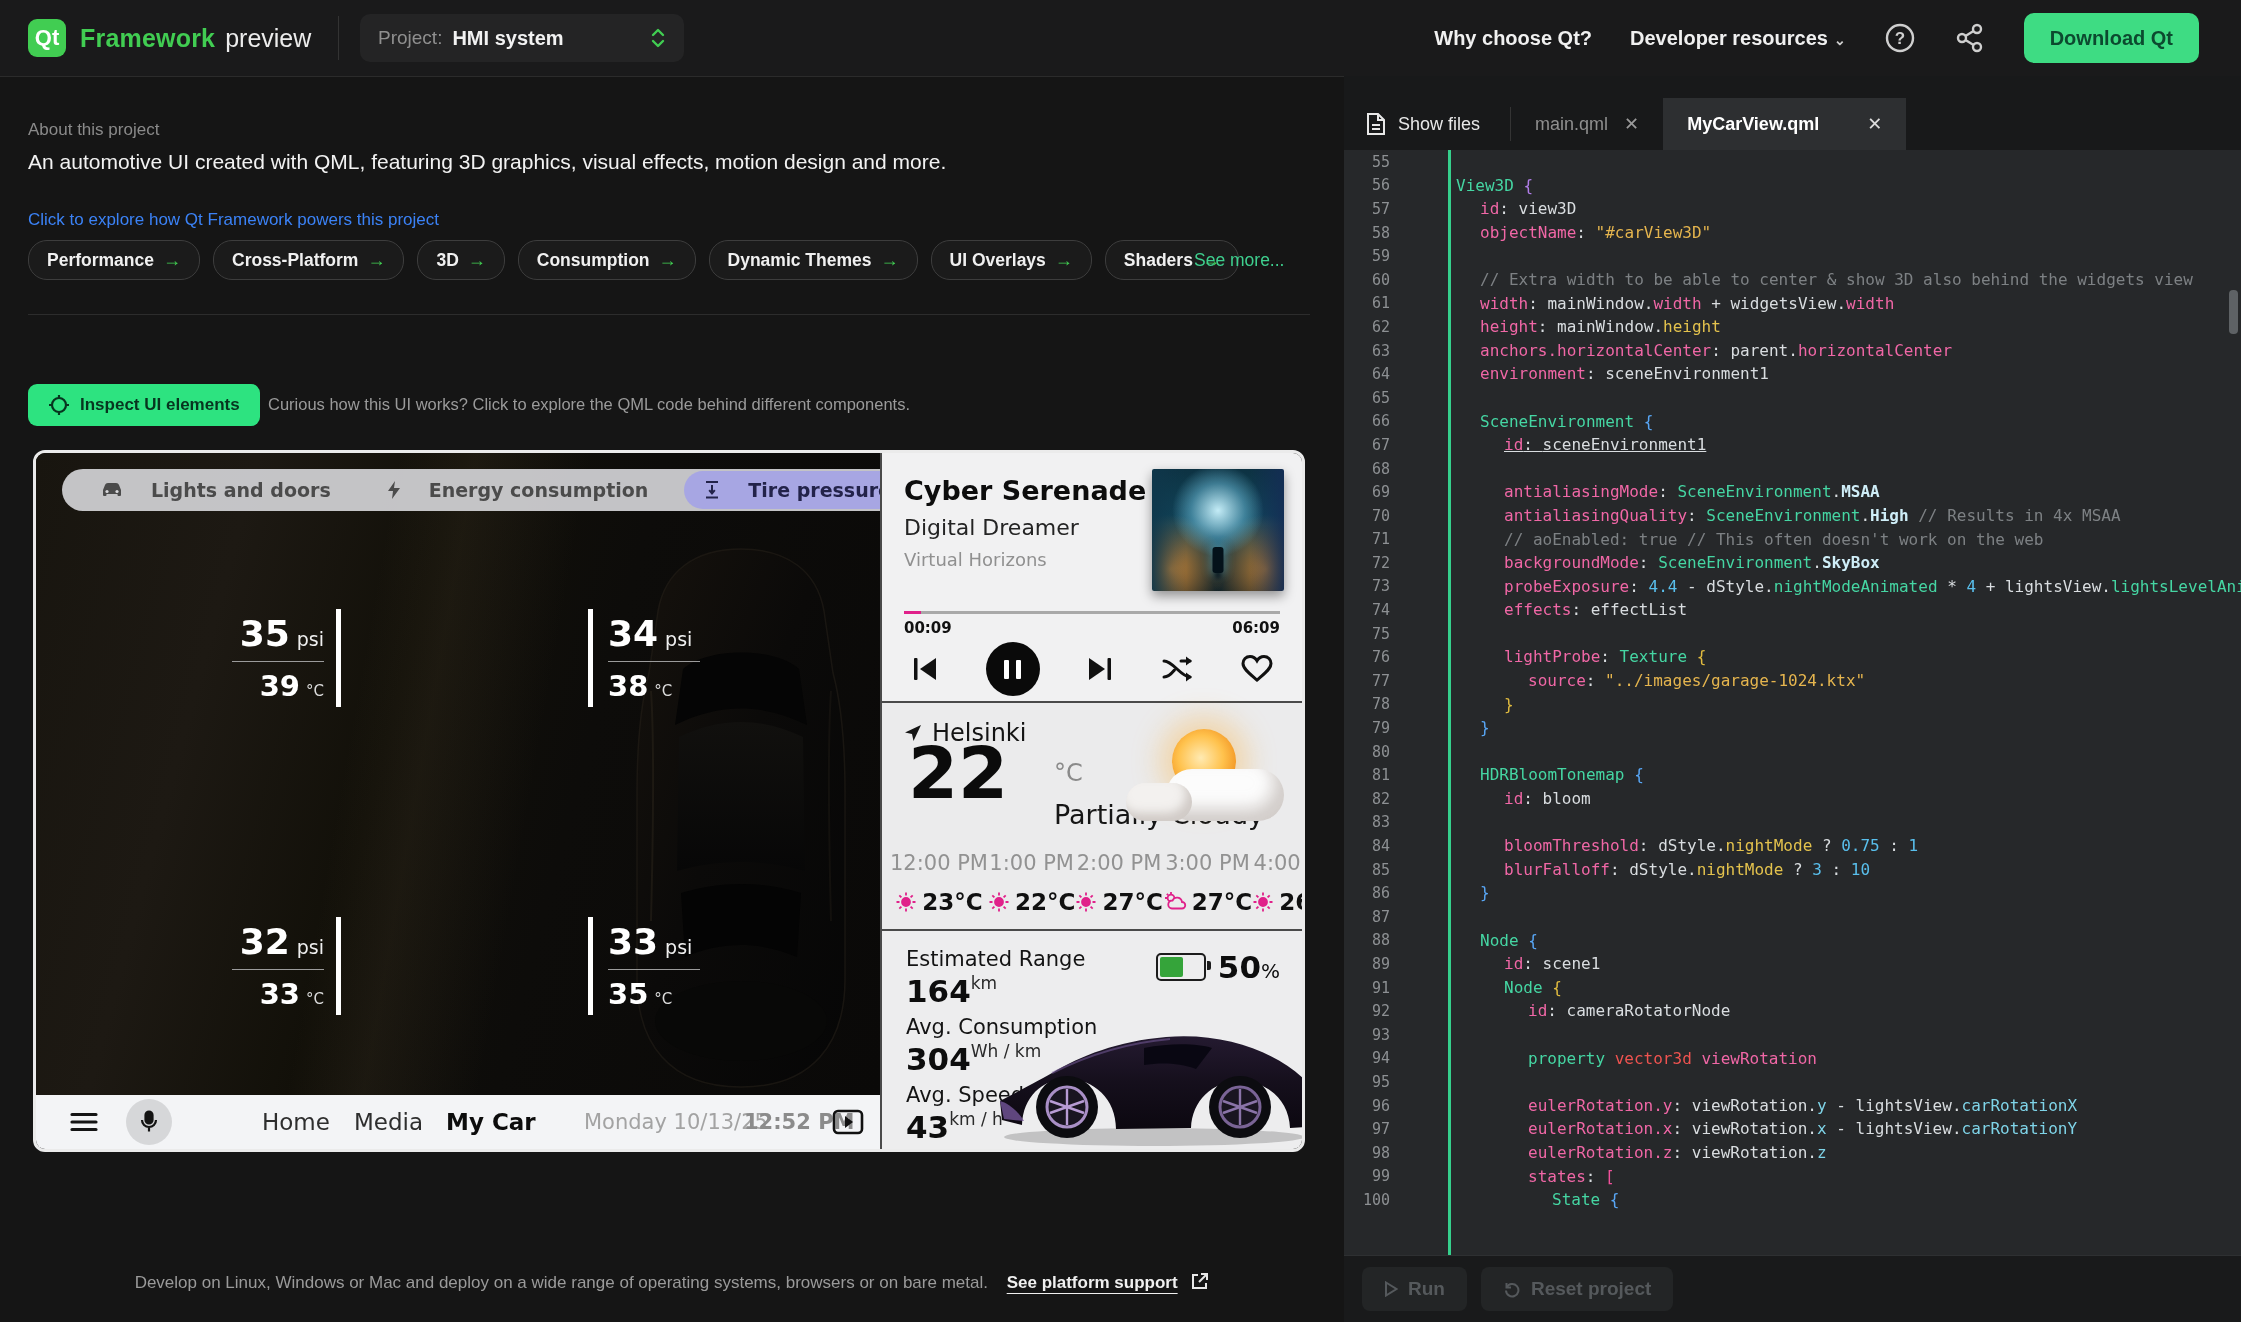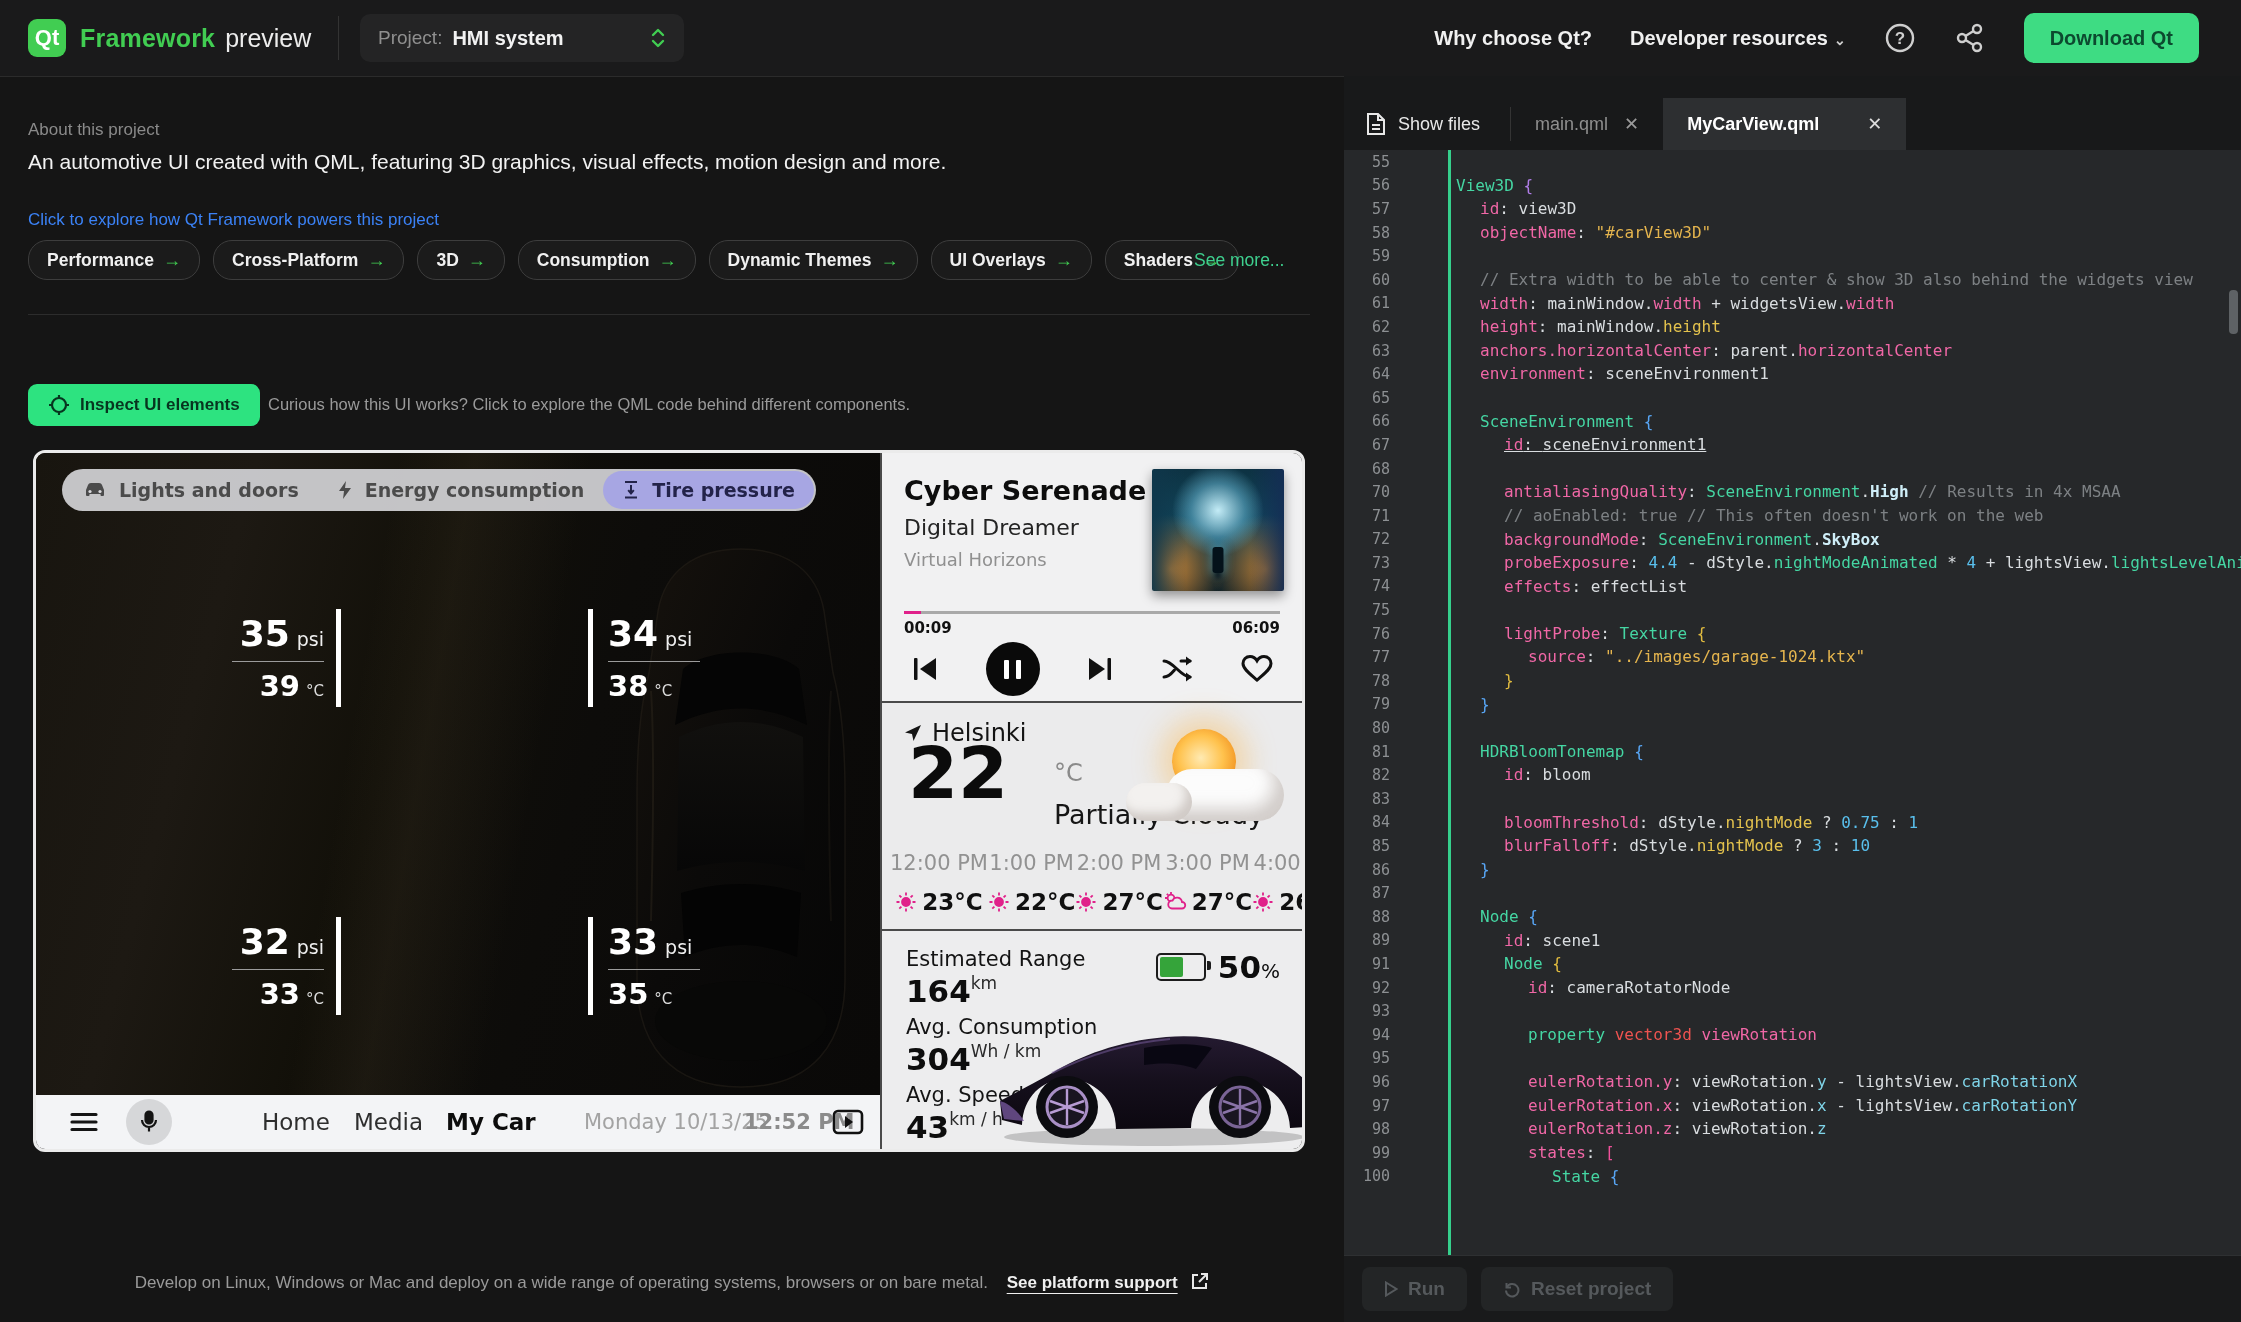--- a/index.html
+++ b/index.html
@@ -50,22 +50,22 @@
               font-family:"DejaVu Sans",sans-serif;}
   .panel-row{display:flex;height:100%;}
   .vp-col{flex:1;display:flex;flex-direction:column;min-width:0;}
   .viewport{flex:1;position:relative;overflow:hidden;
     background:
       linear-gradient(100deg, rgba(90,76,54,0) 38%, rgba(90,76,54,.16) 46%, rgba(90,76,54,0) 58%),
       linear-gradient(105deg,#18150f 0%,#1d1913 22%,#121009 42%,#0d0c0a 62%,#0a0908 100%);}
   
   .seg-bar{position:absolute;left:26px;top:16px;height:42px;background:rgba(206,206,209,.95);
            border-radius:21px;display:flex;align-items:center;padding:0 2px;}
-  .seg{height:38px;display:flex;align-items:center;gap:12px;padding:0 19px;border-radius:19px;
-       color:#4b4b4b;font-size:19px;font-weight:600;cursor:pointer;white-space:nowrap;}
+  .seg{height:38px;display:flex;align-items:center;gap:27px;padding:0 19px;border-radius:19px;
+       color:#4b4b4b;font-size:19px;font-weight:600;cursor:pointer;white-space:nowrap;margin-left:17px;}
   .seg.active{background:#a7a6e3;color:#23234a;font-weight:700;}
   
   .tire{position:absolute;width:120px;}
   .tire .psi-row{display:flex;align-items:baseline;gap:7px;color:#fff;}
   .tire .psi-val{font-size:36px;font-weight:700;}
   .tire .psi-unit{font-size:19px;color:#efefef;}
   .tire hr{border:none;border-top:1.5px solid #9b9b9b;margin:7px 0;width:92px;}
   .tire .tmp-row{display:flex;align-items:baseline;gap:6px;color:#fff;}
   .tire .tmp-val{font-size:29px;font-weight:700;}
   .tire .tmp-unit{font-size:15px;color:#ddd;}
@@ -689,20 +689,24 @@
         </div>
         <div class="code-row">
           <span class="ln">67</span>
           <span class="lc" style="padding-left: 48px; text-decoration: underline;"><span class="tok-p">id</span><span class="tok-i">: </span><span class="tok-i">sceneEnvironment1</span></span>
         </div>
         <div class="code-row">
           <span class="ln">68</span>
           <span class="lc" style="padding-left: 0px;"></span>
         </div>
         <div class="code-row">
+          <span class="ln">69</span>
+          <span class="lc" style="padding-left: 48px;"><span class="tok-p">antialiasingMode</span><span class="tok-i">: </span><span class="tok-t">SceneEnvironment</span><span class="tok-i">.</span><span class="tok-e">MSAA</span></span>
+        </div>
+        <div class="code-row">
           <span class="ln">70</span>
           <span class="lc" style="padding-left: 48px;"><span class="tok-p">antialiasingQuality</span><span class="tok-i">: </span><span class="tok-t">SceneEnvironment</span><span class="tok-i">.</span><span class="tok-e">High</span><span class="tok-i"> </span><span class="tok-c">// Results in 4x MSAA</span></span>
         </div>
         <div class="code-row">
           <span class="ln">71</span>
           <span class="lc" style="padding-left: 48px;"><span class="tok-c">// aoEnabled: true // This often doesn't work on the web</span></span>
         </div>
         <div class="code-row">
           <span class="ln">72</span>
           <span class="lc" style="padding-left: 48px;"><span class="tok-p">backgroundMode</span><span class="tok-i">: </span><span class="tok-t">SceneEnvironment</span><span class="tok-i">.</span><span class="tok-e">SkyBox</span></span>

